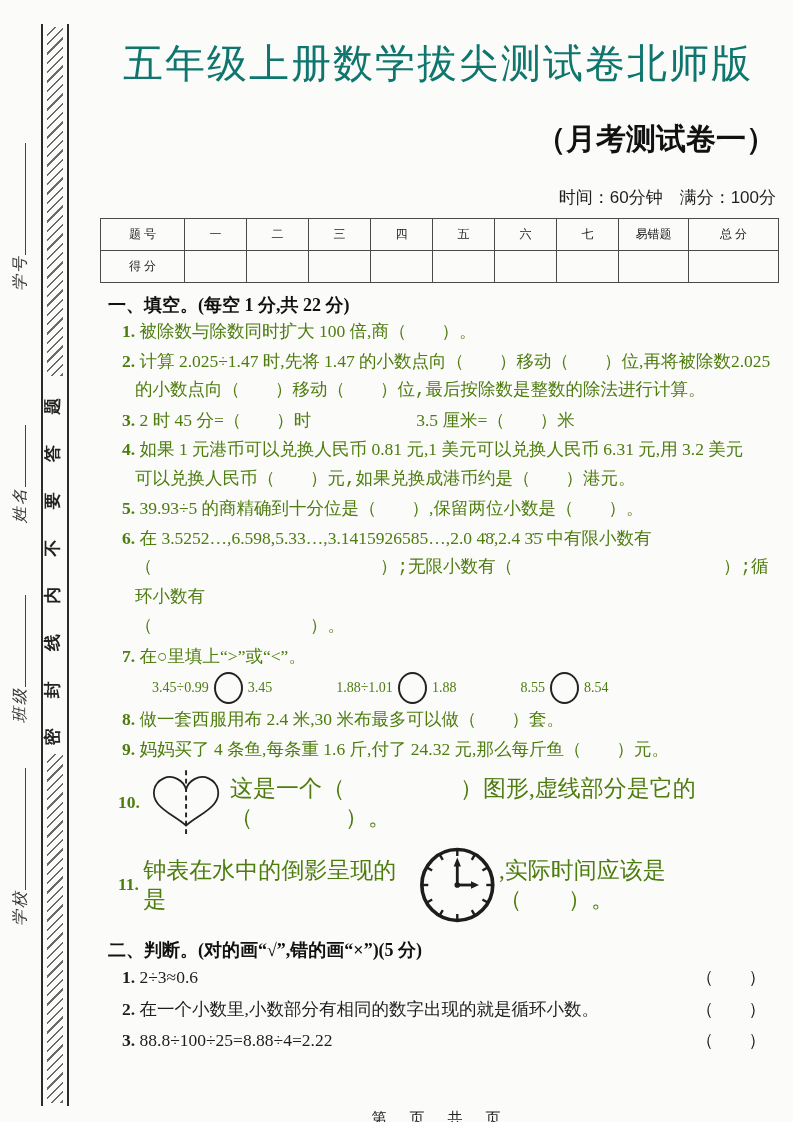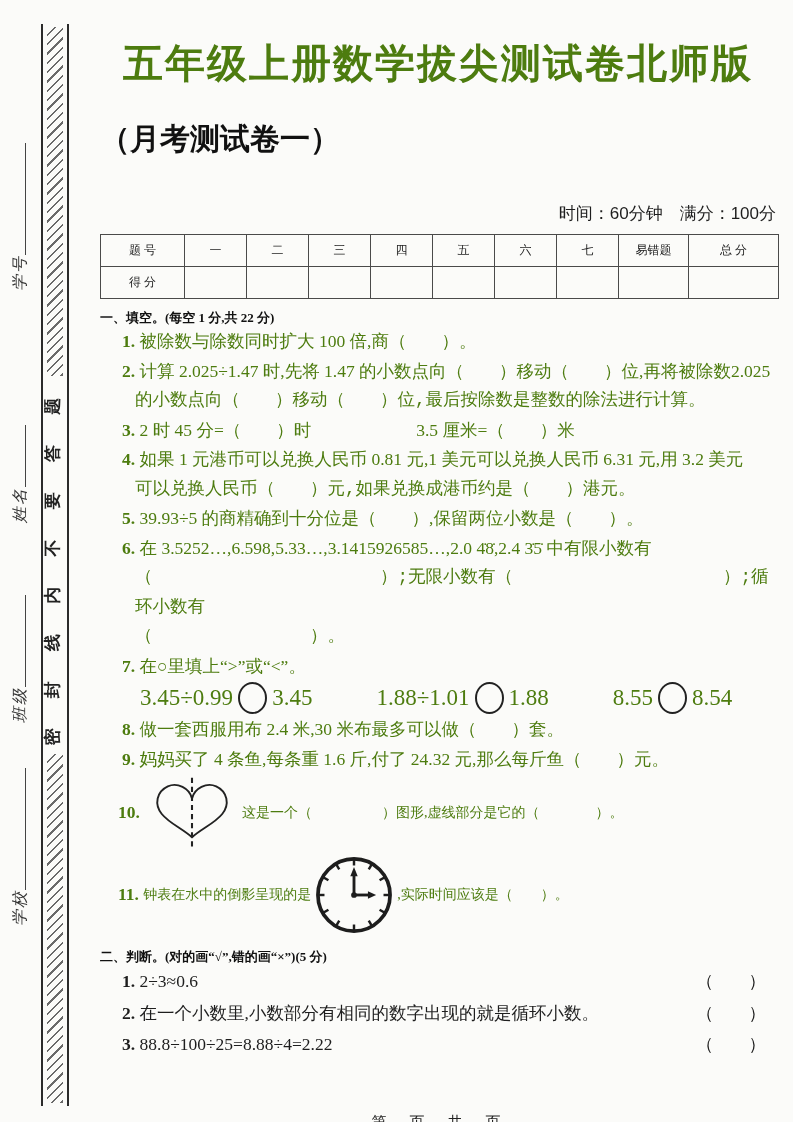--- a/index.html
+++ b/index.html
@@ -40,50 +40,50 @@
   .pos-xh  { top:133px; height:168px; }  .pos-xh  .uline { width:112px; }
   .pos-xm  { top:418px; height:112px; }  .pos-xm  .uline { width:62px; }
   .pos-bj  { top:588px; height:142px; }  .pos-bj  .uline { width:92px; }
   .pos-sch { top:762px; height:170px; }  .pos-sch .uline { width:122px; }
 
   
   .main { position:absolute; left:100px; top:0; width:676px; }
   .title {
     margin-top:36px; text-align:center;
     font-family:"Liberation Sans", sans-serif;
-    font-size:40px; font-weight:700; letter-spacing:2px; color:#4d7c0f;
+    font-size:40px; font-weight:400; letter-spacing:2px; color:#0f766e;
   }
   .subtitle {
-    margin-top:28px; text-align:left;
+    margin-top:28px; text-align:right;
     font-family:"Liberation Sans", sans-serif;
     font-size:30px; font-weight:900; color:#111;
   }
-  .meta { margin-top:42px; text-align:right; font-size:17px; font-family:"Liberation Sans", sans-serif; }
+  .meta { margin-top:26px; text-align:right; font-size:17px; font-family:"Liberation Sans", sans-serif; }
 
   table.score { margin-top:9px; width:100%; border-collapse:collapse; table-layout:fixed; }
   table.score td {
     border:1.6px solid #4a4a4a; height:32px; text-align:center;
     font-size:12px; color:#222;
   }
   td.c-label { width:84px; } td.c-num { width:62px; } td.c-err { width:70px; } td.c-tot { width:90px; }
 
-  .sec-heading { margin-top:10px; font-size:13px; font-weight:bold; color:#111; }
+  .sec-heading { margin-top:10px; font-size:18px; font-weight:bold; color:#111;margin-left:8px; }
   .q { font-size:17.5px; line-height:29.5px; color:#4d7c0f; }
   .q .ln1 { margin-left:22px; }
   .q .cont { margin-left:35px;font-family:Liberation Mono, monospace; }
   .q b.no { font-weight:bold; }
 
-  .cmp-row { display:flex; align-items:center; margin-left:40px; gap:64px; line-height:34px; font-size:23px; }
+  .cmp-row { display:flex; align-items:center; margin-left:52px; gap:64px; line-height:34px; font-size:14px; }
   .cmp-item { display:flex; align-items:center; }
   .cmp-circle {
     display:inline-block; width:29px; height:32px; margin:0 5px;
     border:2px solid #222; border-radius:50%;
   }
   .fig-row { display:flex; align-items:center; margin-left:18px; }
-  .fig-row .txt { font-size:14px; }
+  .fig-row .txt { font-size:23px; }
   .heart-svg { width:92px; height:76px; margin:2px 4px 0 6px; }
   .clock-svg { width:82px; height:82px; margin:2px 2px; }
 
   .judge-row { display:flex; align-items:baseline; font-size:17.5px; line-height:31.5px; }
   .judge-row .no { margin-left:22px; font-weight:bold; }
   .judge-row .blank { margin-left:auto; padding-right:10px; }
 
   .footer { margin-top:52px; text-align:center; font-size:15px; letter-spacing:4px; color:#222;
             font-family:"Liberation Sans", sans-serif; }
 </style>

